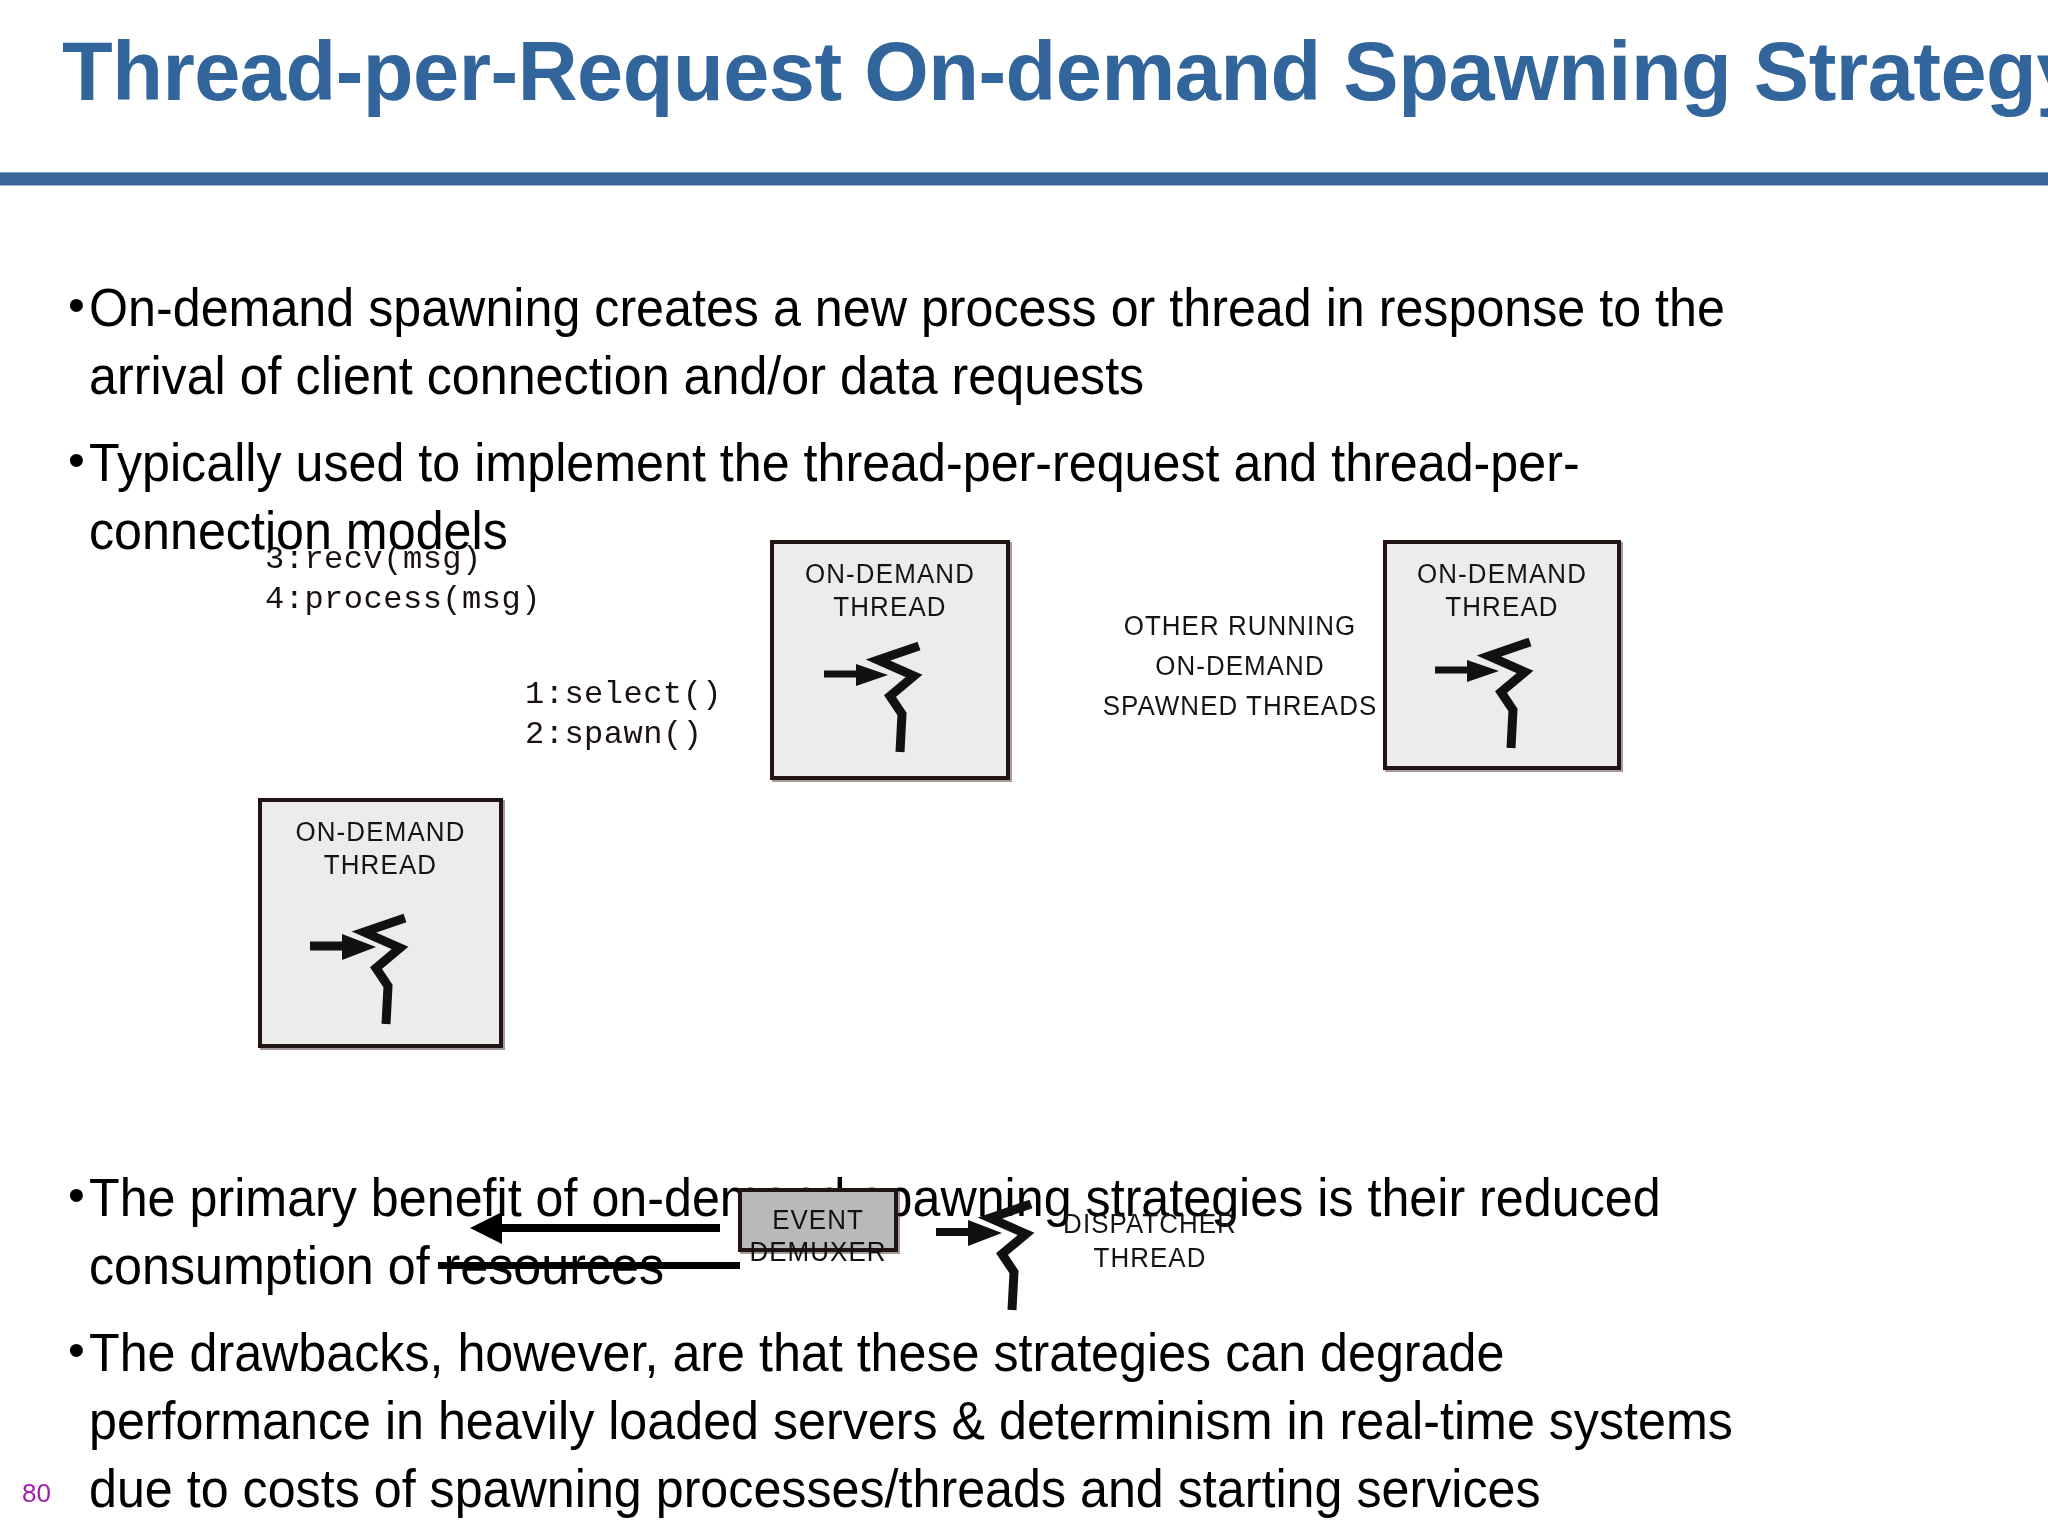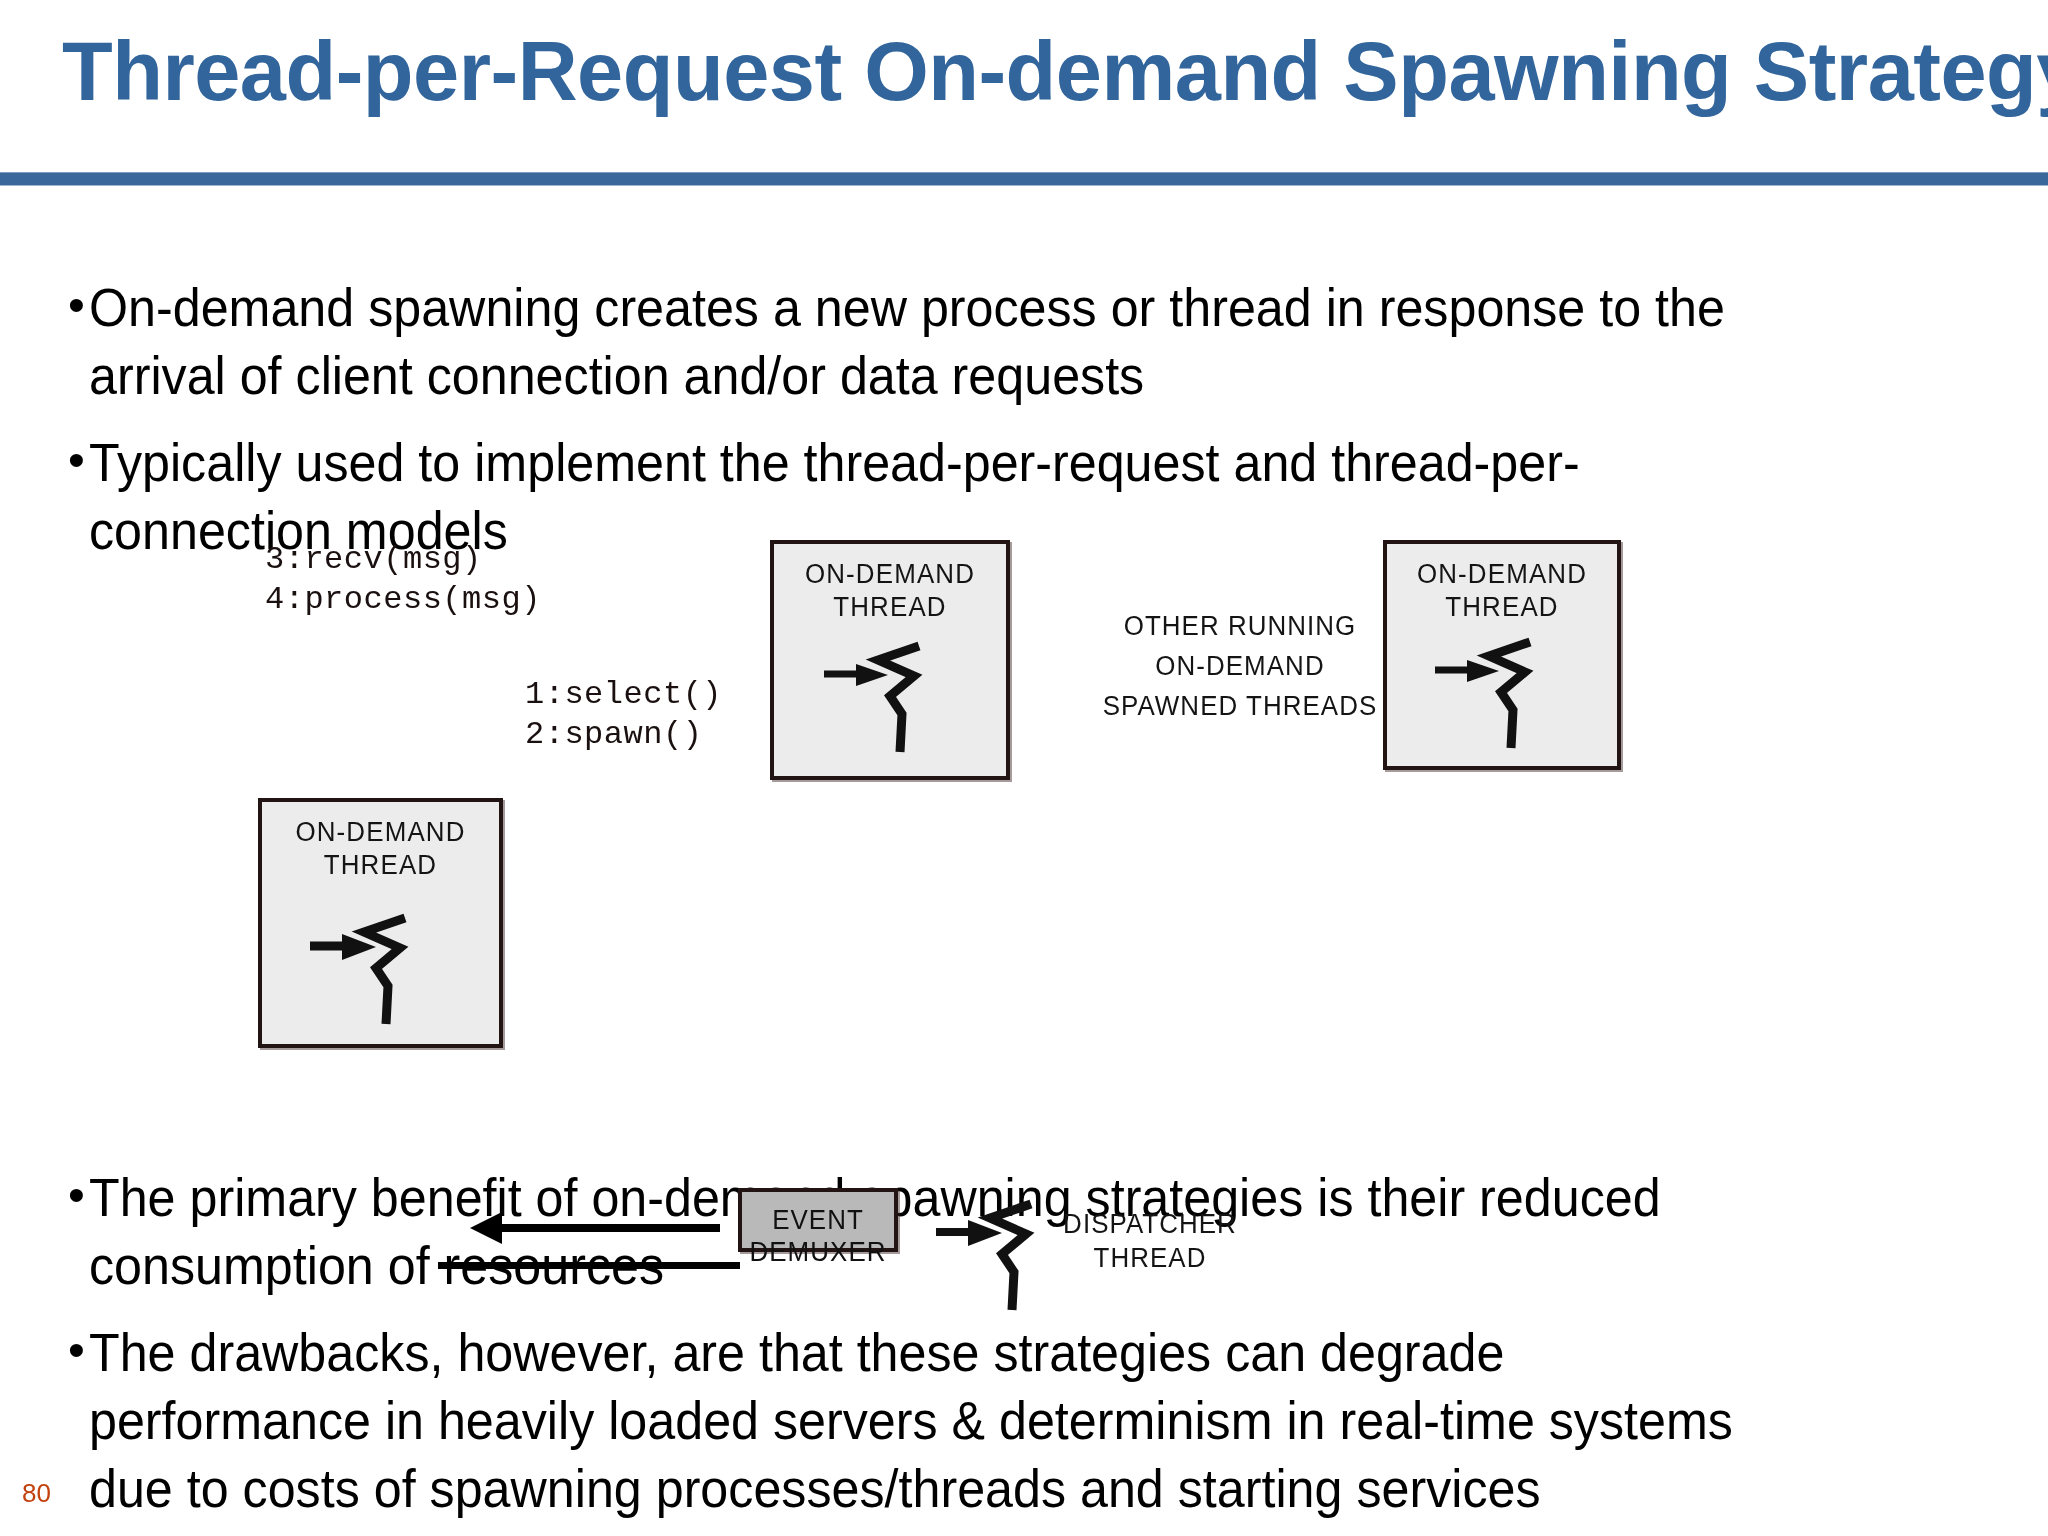--- a/index.html
+++ b/index.html
@@ -143,21 +143,21 @@
     font-size:27px;line-height:34px;letter-spacing:1.1px;color:#141414;
     white-space:pre-line;transform:scaleX(0.96);
   }
 
   .conn-line{position:absolute;background:#000;}
   #line-h{left:108px;top:742px;width:302px;height:7px;}
 
   .page-num{
     position:absolute;left:22px;top:1478px;
     font-family:"Liberation Sans", sans-serif;
-    font-size:26px;color:#c2410c;
+    font-size:26px;color:#a21caf;
   }
 </style>
 </head>
 <body>
 
 <div class="slide">
 
   <div class="title-area">
     <div class="slide-title">Thread-per-Request On-demand Spawning Strategy</div>
     <div class="title-rule"></div>

